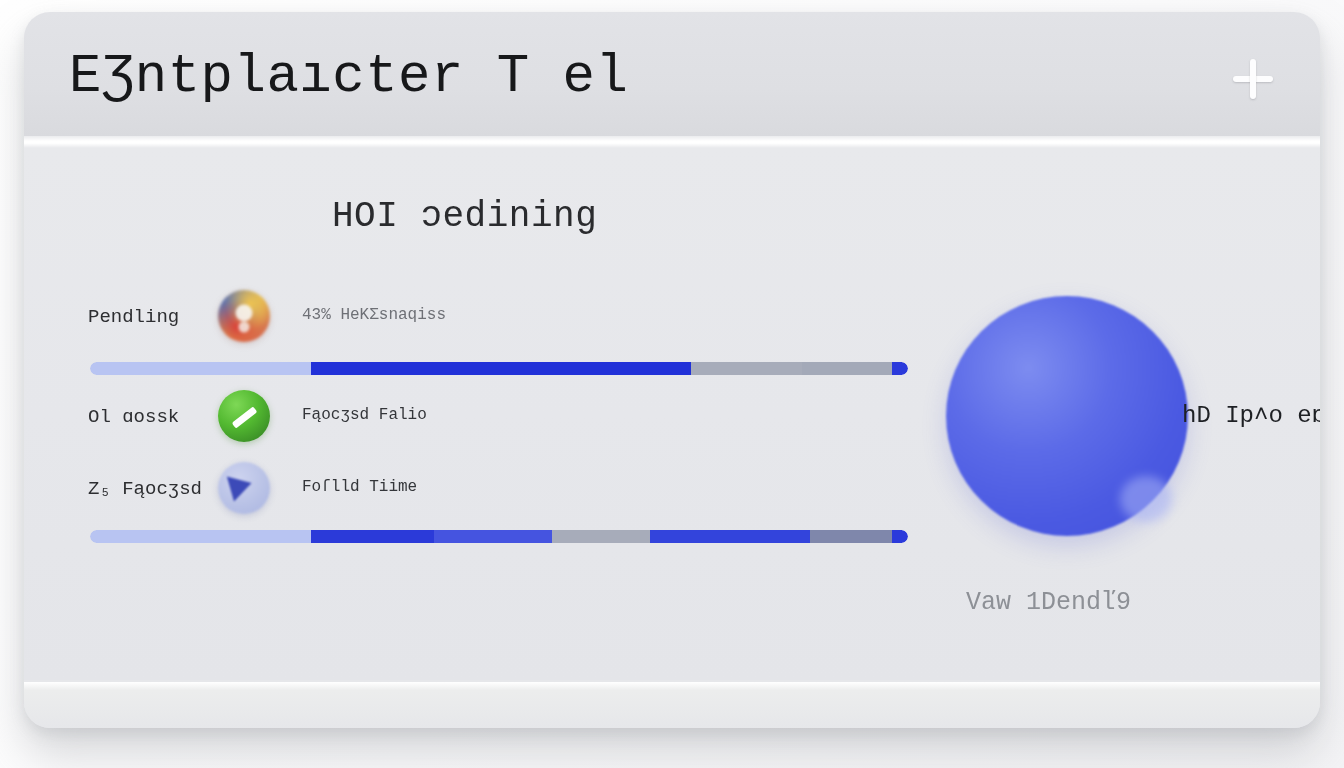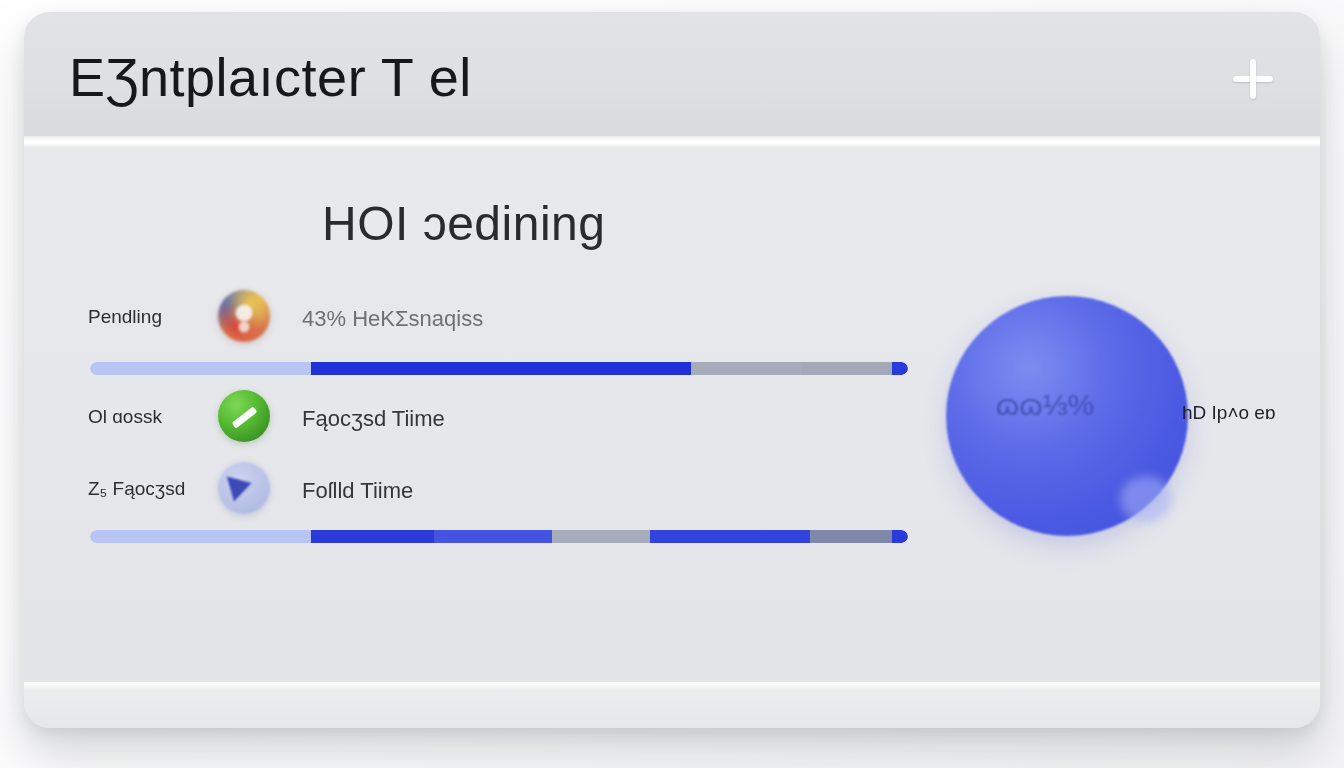--- a/index.html
+++ b/index.html
@@ -10,20 +10,21 @@
     overflow: hidden;
     background: #ffffff;
     font-family: "Liberation Sans", sans-serif;
   }
 
   #stage {
     position: relative;
     width: 1344px;
     height: 768px;
     background: linear-gradient(135deg, #ffffff 0%, #fbfbfc 55%, #f4f4f6 100%);
+    font-family: Liberation Mono, monospace;
   }
 
   
   .app-card {
     position: absolute;
     left: 24px;
     top: 12px;
     width: 1296px;
     height: 716px;
     border-radius: 26px;
@@ -110,23 +111,23 @@
   .left-panel {
     position: absolute;
     left: 42px;
     top: 48px;
     width: 850px;
     height: 420px;
   }
 
   .section-heading {
     position: absolute;
-    left: 256px;
+    left: 266px;
     top: 0px;
-    font-size: 48px;
+    font-size: 36px;
     font-weight: 400;
     color: #2a2b2e;
     white-space: nowrap;
     letter-spacing: 0.5px;
     filter: blur(0.15px);
   }
 
   .stat-row {
     position: absolute;
     left: 0;
@@ -143,21 +144,21 @@
     top: 10px;
     font-size: 19px;
     color: #2d2e31;
     white-space: nowrap;
     filter: blur(0.3px);
   }
   .row-value {
     position: absolute;
     left: 236px;
     top: 10px;
-    font-size: 22px;
+    font-size: 16px;
     color: #34363a;
     white-space: nowrap;
     filter: blur(0.35px);
   }
   .row-value-dim {
     color: #6e7076;
   }
 
   
   .row-icon {
@@ -277,21 +278,21 @@
     text-align: center;
     font-size: 30px;
     color: #3b46a8;
     opacity: 0.8;
     filter: blur(0.8px);
   }
   .gauge-side-text {
     position: absolute;
     left: 258px;
     top: 114px;
-    font-size: 19px;
+    font-size: 24px;
     color: #1e2024;
     white-space: nowrap;
     filter: blur(0.5px);
   }
   .gauge-link {
     position: absolute;
     left: 42px;
     top: 300px;
     font-size: 25px;
     color: #8d9096;
@@ -347,21 +348,21 @@
             <div class="seg" style="width: 13.5%; background: rgb(167, 172, 186);"></div>
             <div class="seg" style="width: 11%; background: rgb(163, 169, 184);"></div>
             <div class="seg" style="width: 2%; background: rgb(43, 58, 219);"></div>
           </div>
 
         <div class="stat-row row-2">
           <div class="row-label">Ol ɑossk</div>
           <div class="row-icon icon-check">
             <div class="glyph"></div>
           </div>
-          <div class="row-value">Fąocʒsd Tiime</div>
+          <div class="row-value">Fąocʒsd Falio</div>
         </div>
 
         <div class="stat-row row-3">
           <div class="row-label">Z₅ Fąocʒsd</div>
           <div class="row-icon icon-send">
             <div class="glyph"></div>
           </div>
           <div class="row-value">Foſlld Tiime</div>
         </div>
 
@@ -373,22 +374,22 @@
             <div class="seg" style="width: 19.5%; background: rgb(51, 68, 220);"></div>
             <div class="seg" style="width: 10%; background: rgb(127, 135, 171);"></div>
             <div class="seg" style="width: 2%; background: rgb(43, 58, 219);"></div>
           </div>
       </div>
 
       <div class="gauge-wrap">
         <div class="gauge-circle">
           <div class="gauge-highlight"></div>
         </div>
-        <div class="gauge-center-text">ɷɷ⅓%</div>
         <div class="gauge-side-text">hD Ip˄o eɒ</div>
+        <div class="gauge-link">Vaw 1Dendľ9</div>
       </div>
 
     </div>
 
     <div class="app-footer"></div>
   </div>
 
 </div>
 
 </body></html>

